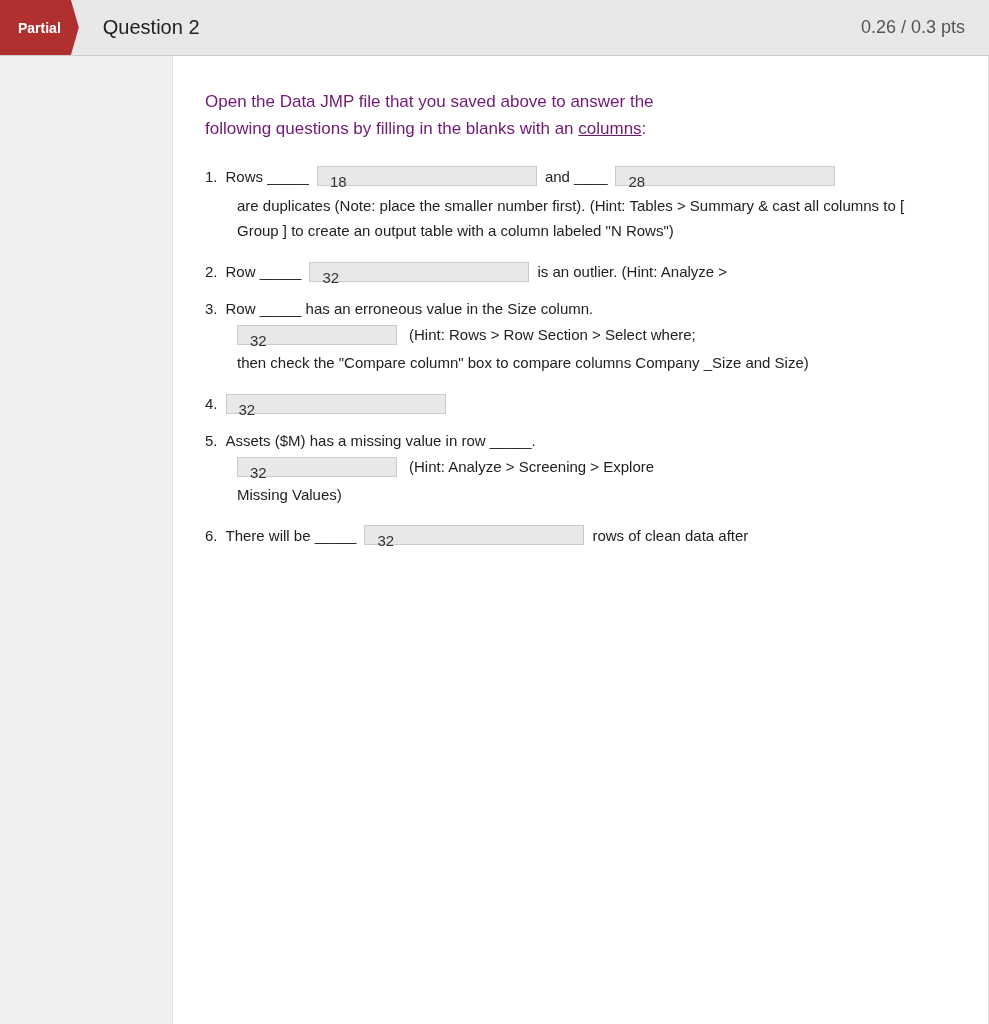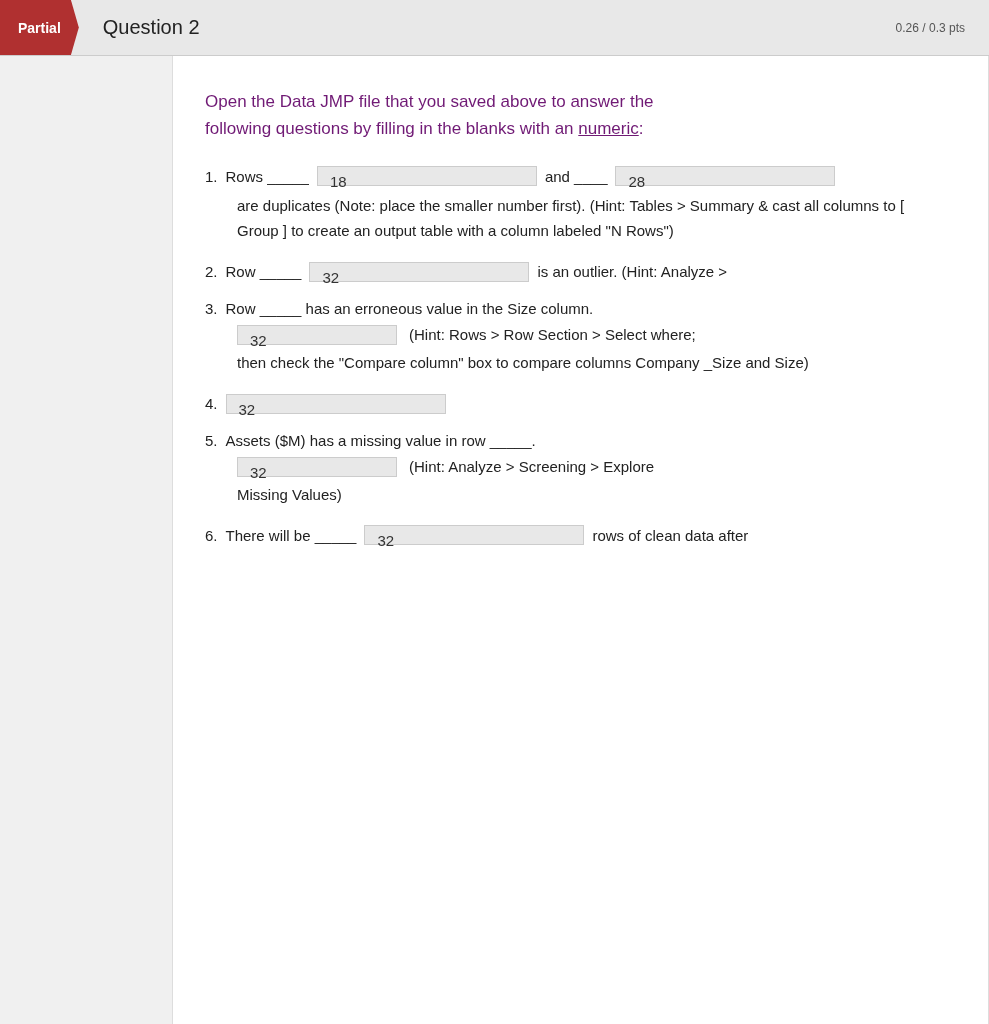--- a/index.html
+++ b/index.html
@@ -42,21 +42,21 @@
       font-size: 20px;
       font-weight: normal;
       color: #222;
       margin-left: 24px;
     }
 
     .question-score {
       margin-left: auto;
       margin-right: 24px;
       color: #555;
-      font-size: 12px;
+      font-size: 18px;
     }
 
     .question-body {
       background: white;
       margin: 0 0 0 172px;
       padding: 32px 48px 32px 32px;
       border-left: 1px solid #ddd;
       border-right: 1px solid #ddd;
       min-height: 976px;
     }
@@ -135,21 +135,21 @@
     <span>Partial</span>
   </div>
   <span class="question-title">Question 2</span>
   <span class="question-score">0.26 / 0.3 pts</span>
 </div>
 
 <div class="question-body">
 
   <div class="intro-text">
     <span>Open the Data JMP file that you saved above to answer the</span><br>
-    <span>following questions by filling in the blanks with an </span><u>numeric</u><span>:</span>
+    <span>following questions by filling in the blanks with an </span><u>columns</u><span>:</span>
   </div>
 
   <div class="question-item">
     <div class="inline-row">
       <span class="item-label">1.</span>
       <span class="item-label">Rows _____</span>
       <div class="answer-input answer-input-wide">18</div>
       <span class="item-label">and ____</span>
       <div class="answer-input answer-input-wide">28</div>
     </div>

